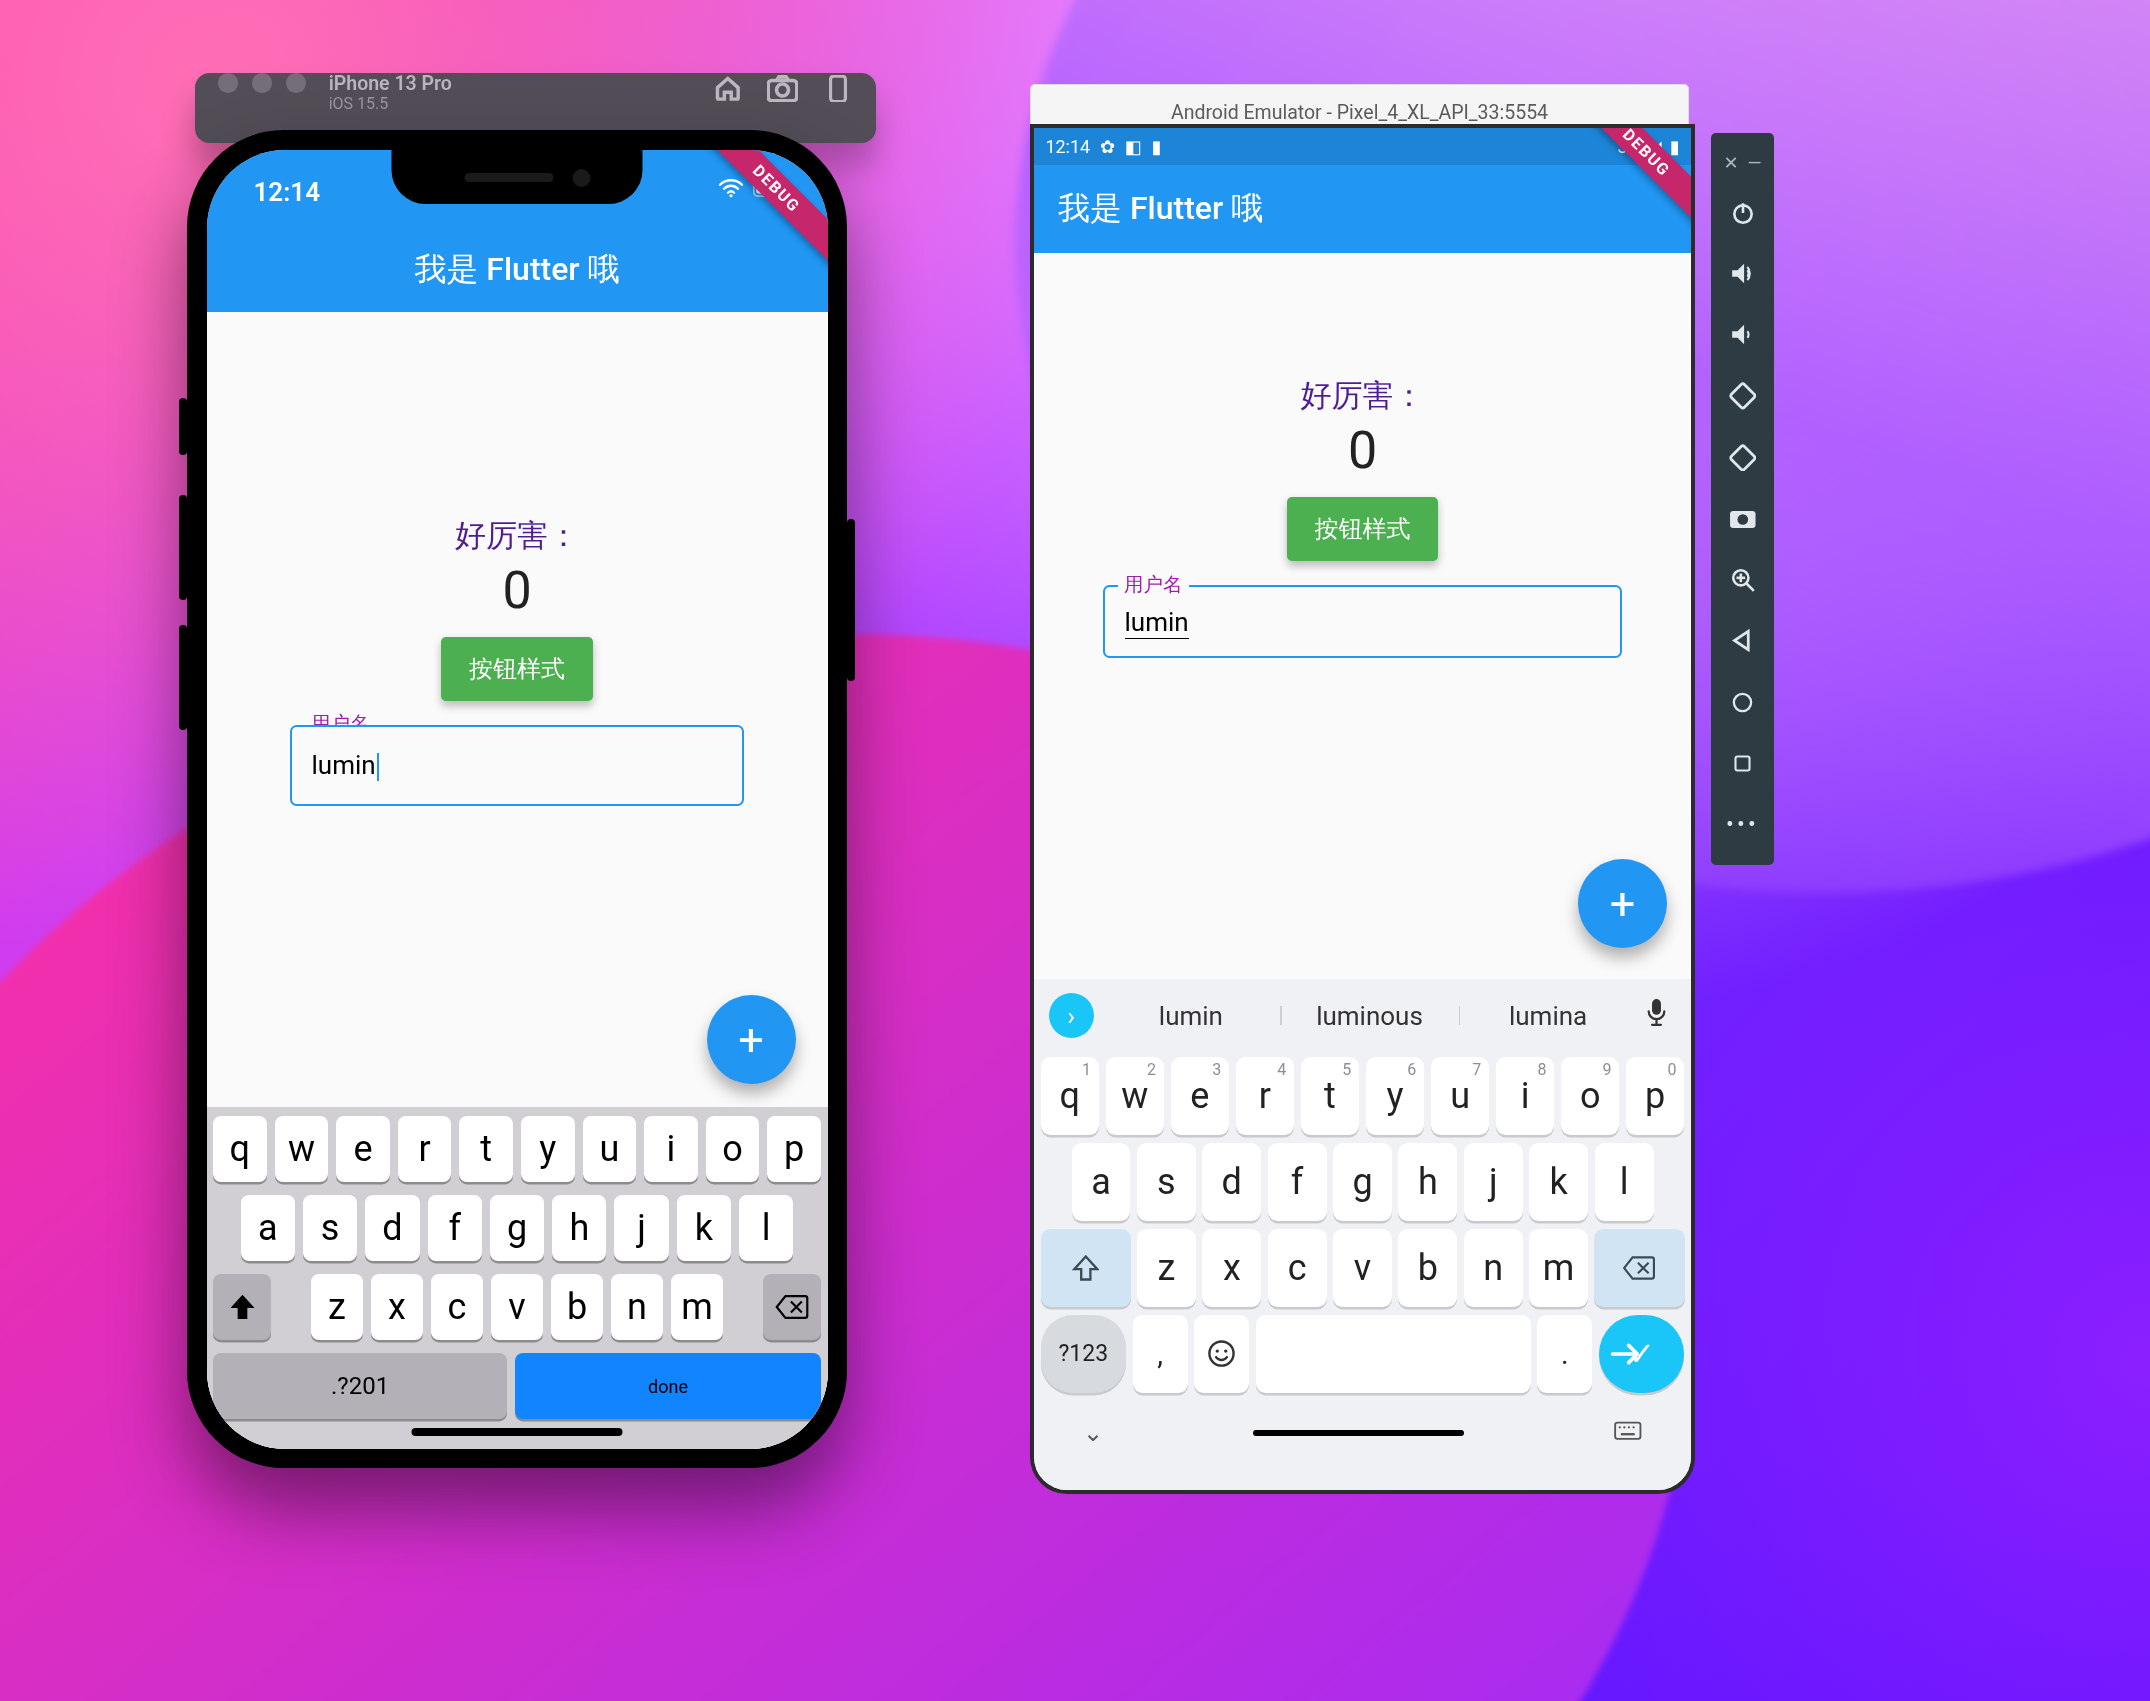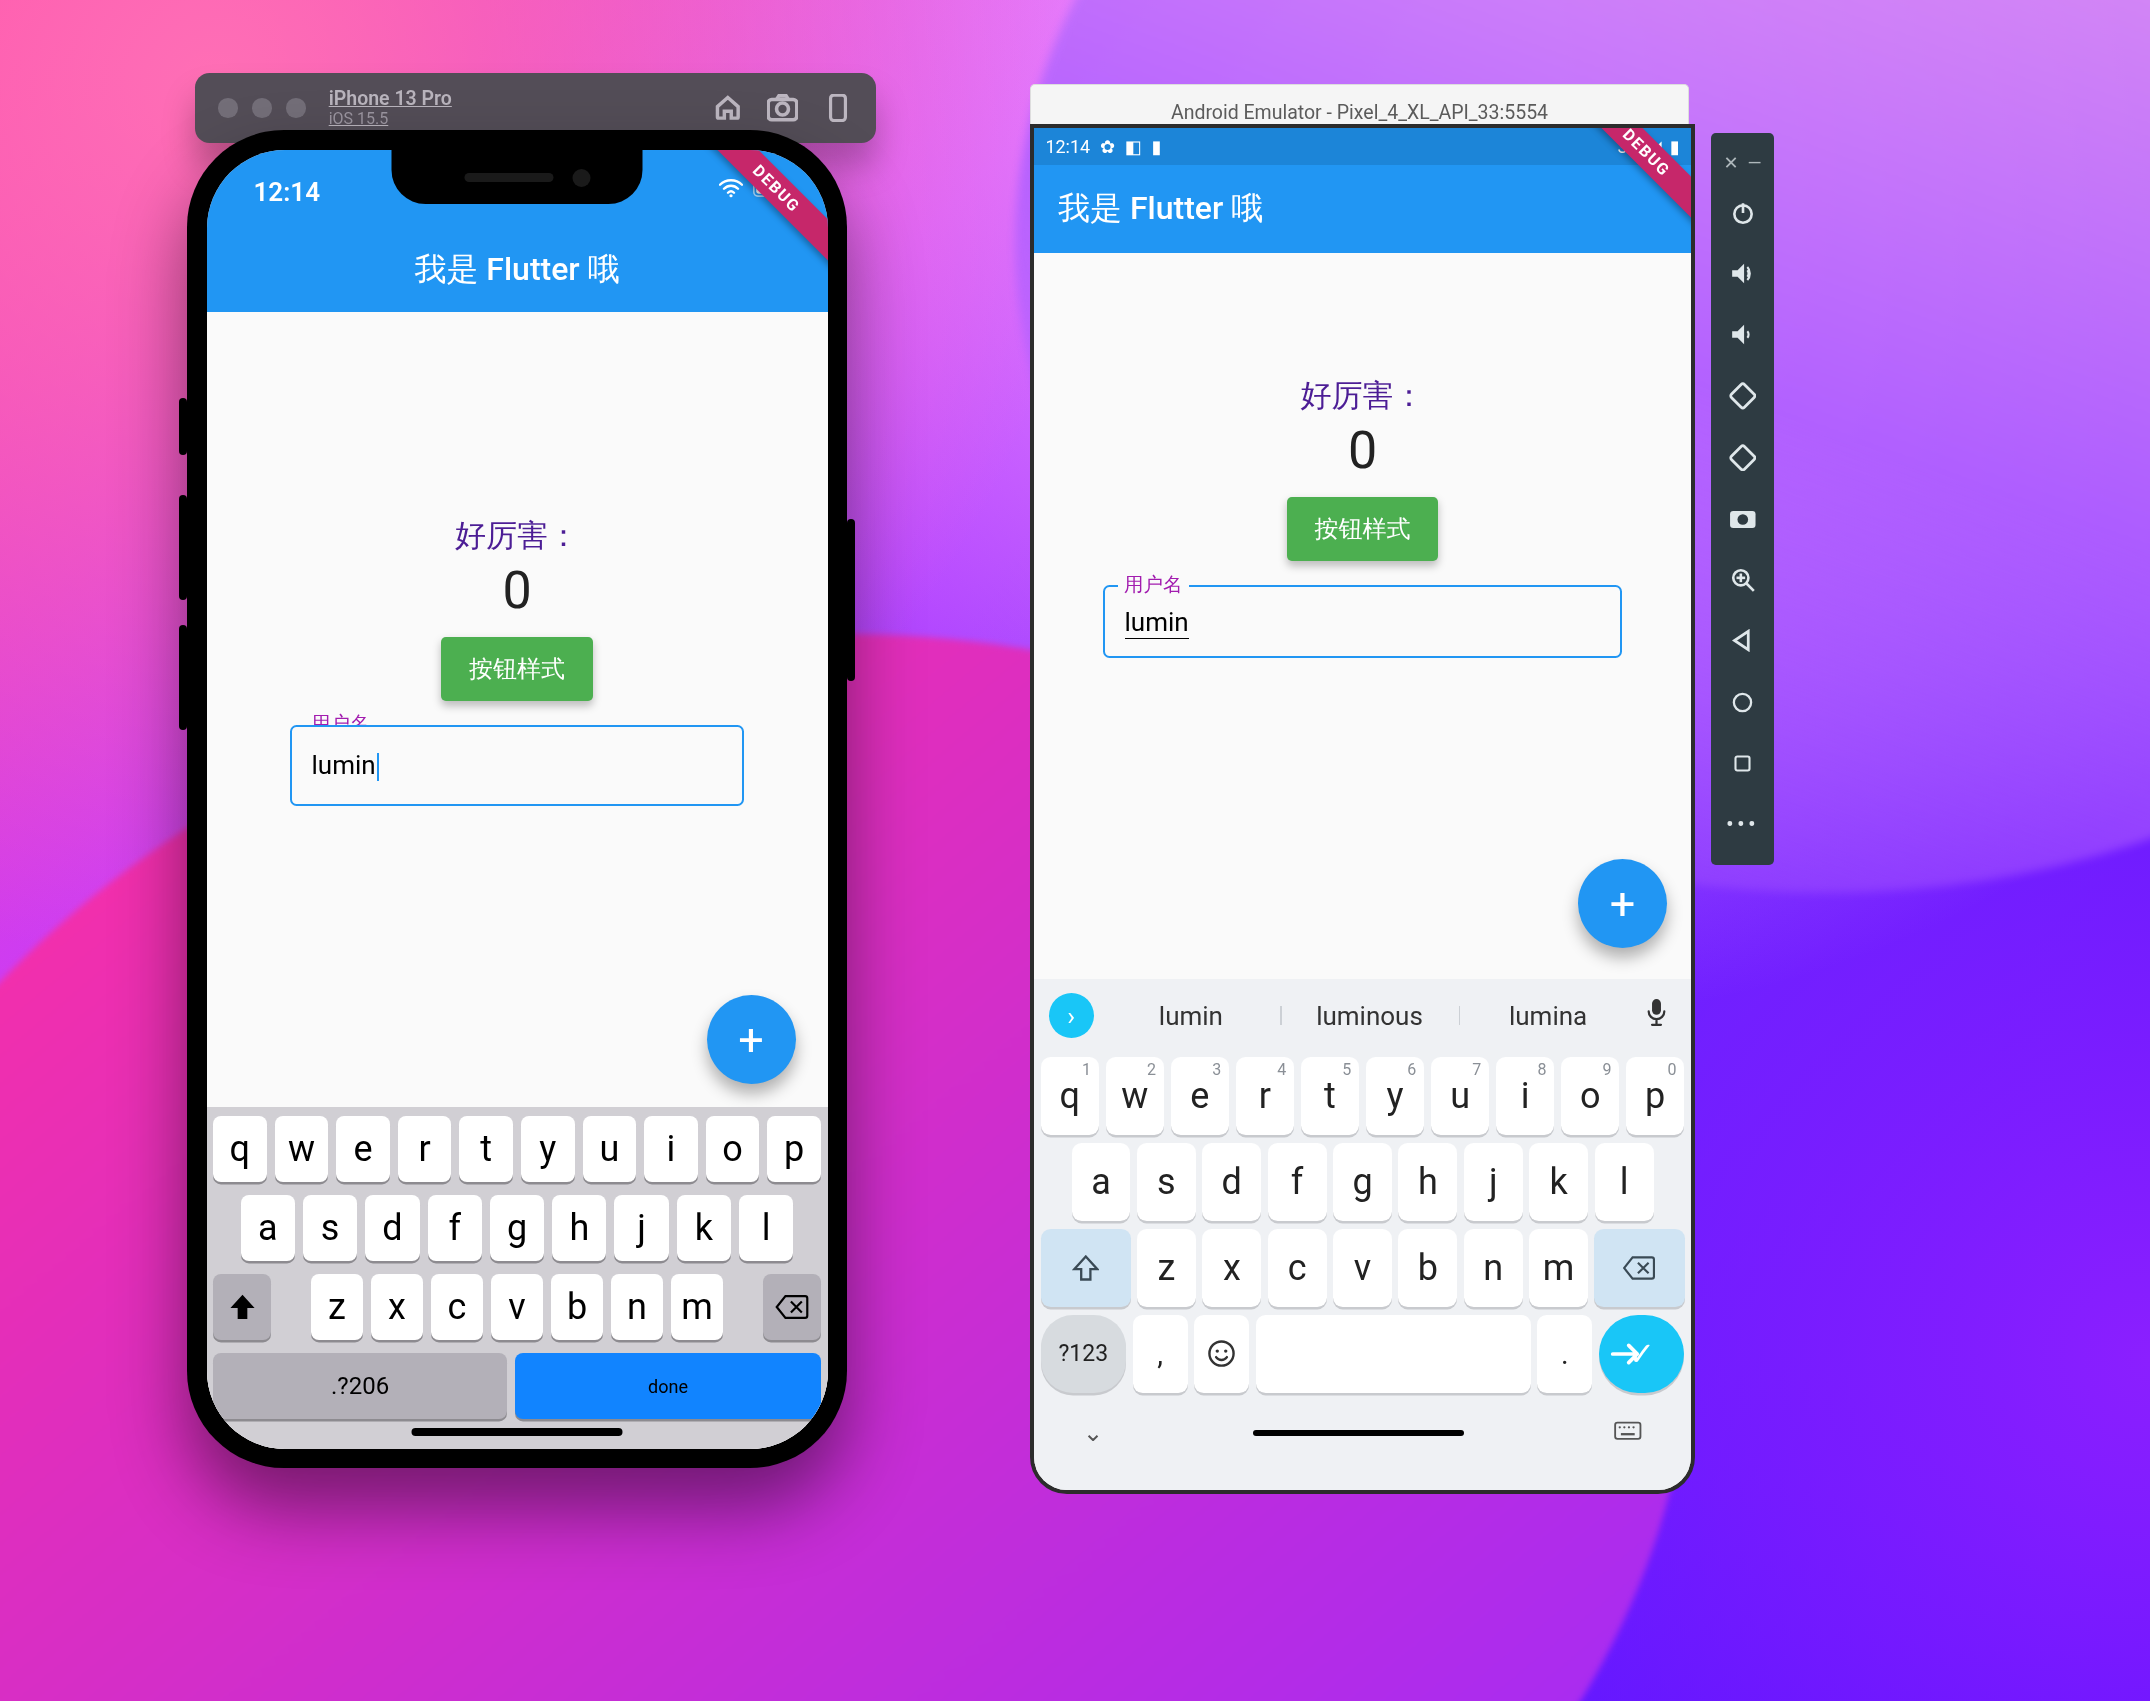--- a/index.html
+++ b/index.html
@@ -23,22 +23,22 @@
   .swoosh2{position:absolute;right:-487px;top:-405px;width:1622px;height:1298px;
     background:linear-gradient(200deg,#ffb6ec,#b160ff 60%,rgba(0,0,0,0));border-radius:50%;
     filter:blur(4.9px);opacity:.9}
   .stage{position:absolute;inset:0}
 
   
   .ios-titlebar{
     position:absolute;left:195px;top:73px;width:681px;height:70px;
     background:#534d57;border-radius:14.6px;
     box-shadow:0 24px 32px rgba(0,0,0,.25);
-    color:#b9b4bd;display:flex;align-items:center;
-    padding:0 23px;box-sizing:border-box;text-decoration:underline;
+    color:#b9b4bd;display:flex;
+    padding:0 23px;box-sizing:border-box;
   }
   .traffic{display:flex;gap:14.6px;margin-right:23px}
   .traffic span{width:19.5px;height:19.5px;border-radius:50%;background:#736e78}
   .ios-titlebar .titles{display:flex;flex-direction:column;line-height:1.15;font-size:19.5px;font-weight:600}
   .ios-titlebar .titles .sub{font-size:16px;font-weight:400;color:#9b95a0}
   .ios-titlebar .spacer{flex:1}
   .ios-titlebar .tbtn{width:31px;height:31px;display:flex;align-items:center;justify-content:center;margin-left:24px;opacity:.85}
   .ios-titlebar svg{stroke:#cfc9d3;fill:none;stroke-width:3}
 
   
@@ -283,21 +283,21 @@
               </div>
             <div class="gap"></div>
             <div class="key bksp-key">
               <svg width="34" height="24" viewBox="0 0 30 22">
                   <path d="M9 1h18a2 2 0 0 1 2 2v16a2 2 0 0 1-2 2H9L1 11z" fill="none" stroke="#000" stroke-width="2"></path>
                   <path d="M14 6l10 10M24 6 14 16" stroke="#000" stroke-width="2"></path>
                 </svg>
             </div>
           </div>
           <div class="kb-row">
-            <div class="key sys wide">.?206</div>
+            <div class="key sys wide">.?201</div>
             <div class="key done">done</div>
           </div>
         </div>
       </div>
 
       <div class="home-ind"></div>
     </div>
   </div>
 
   <div class="android-wrap">

